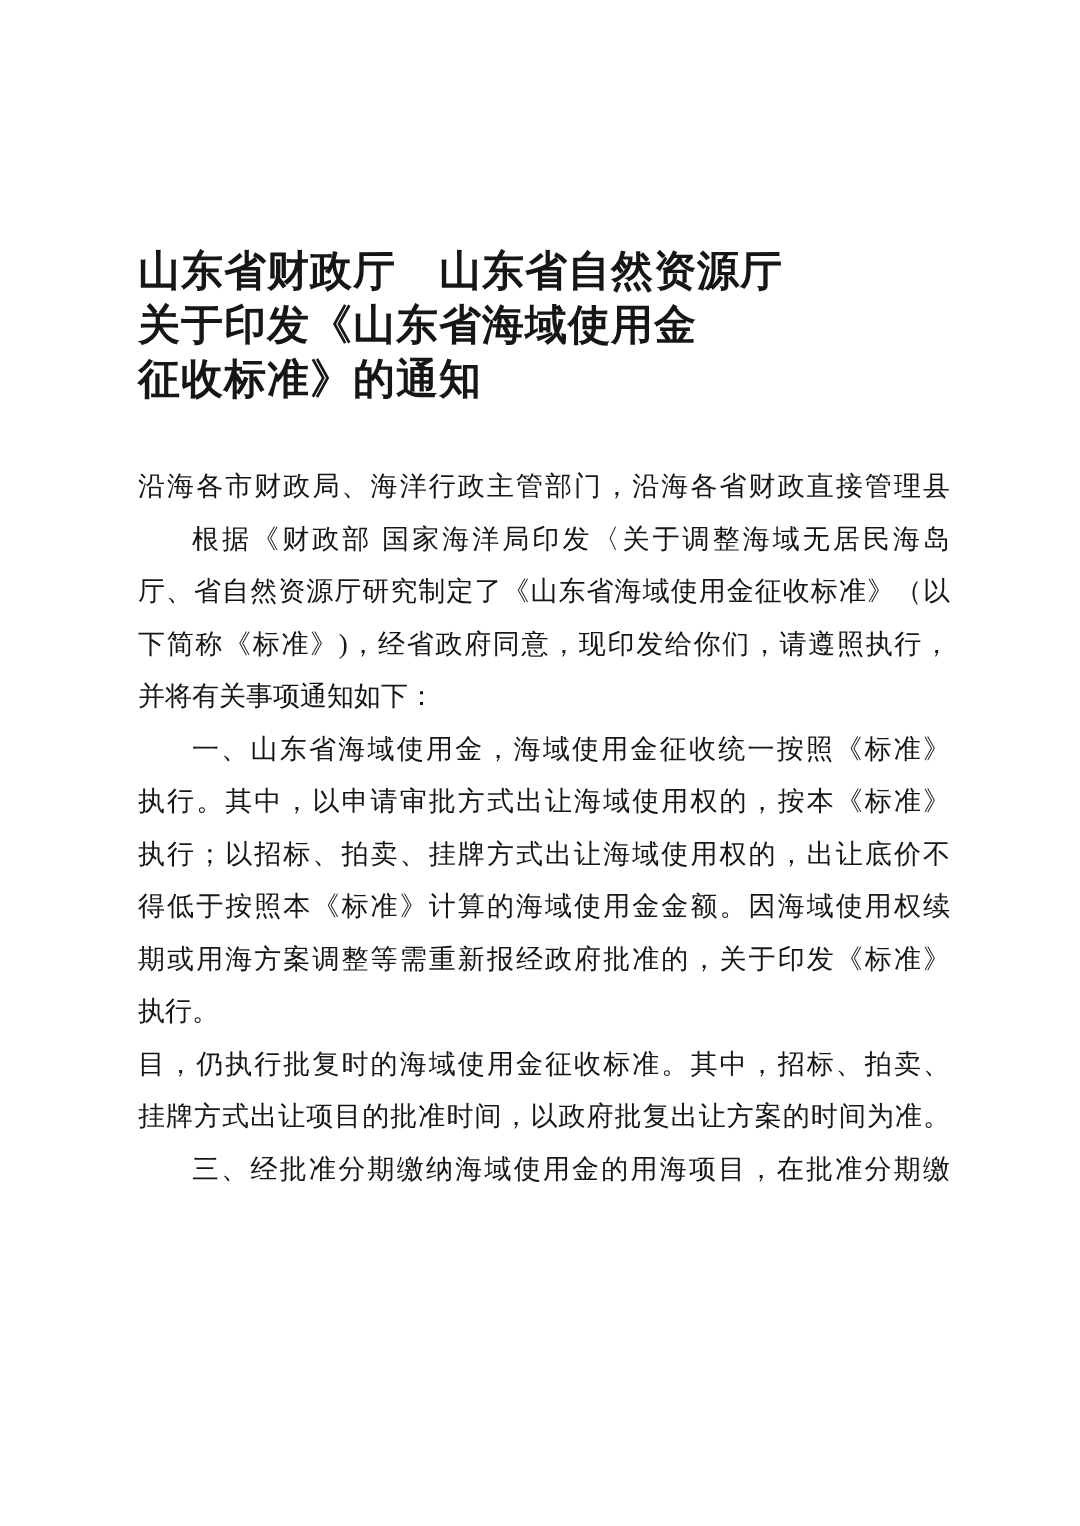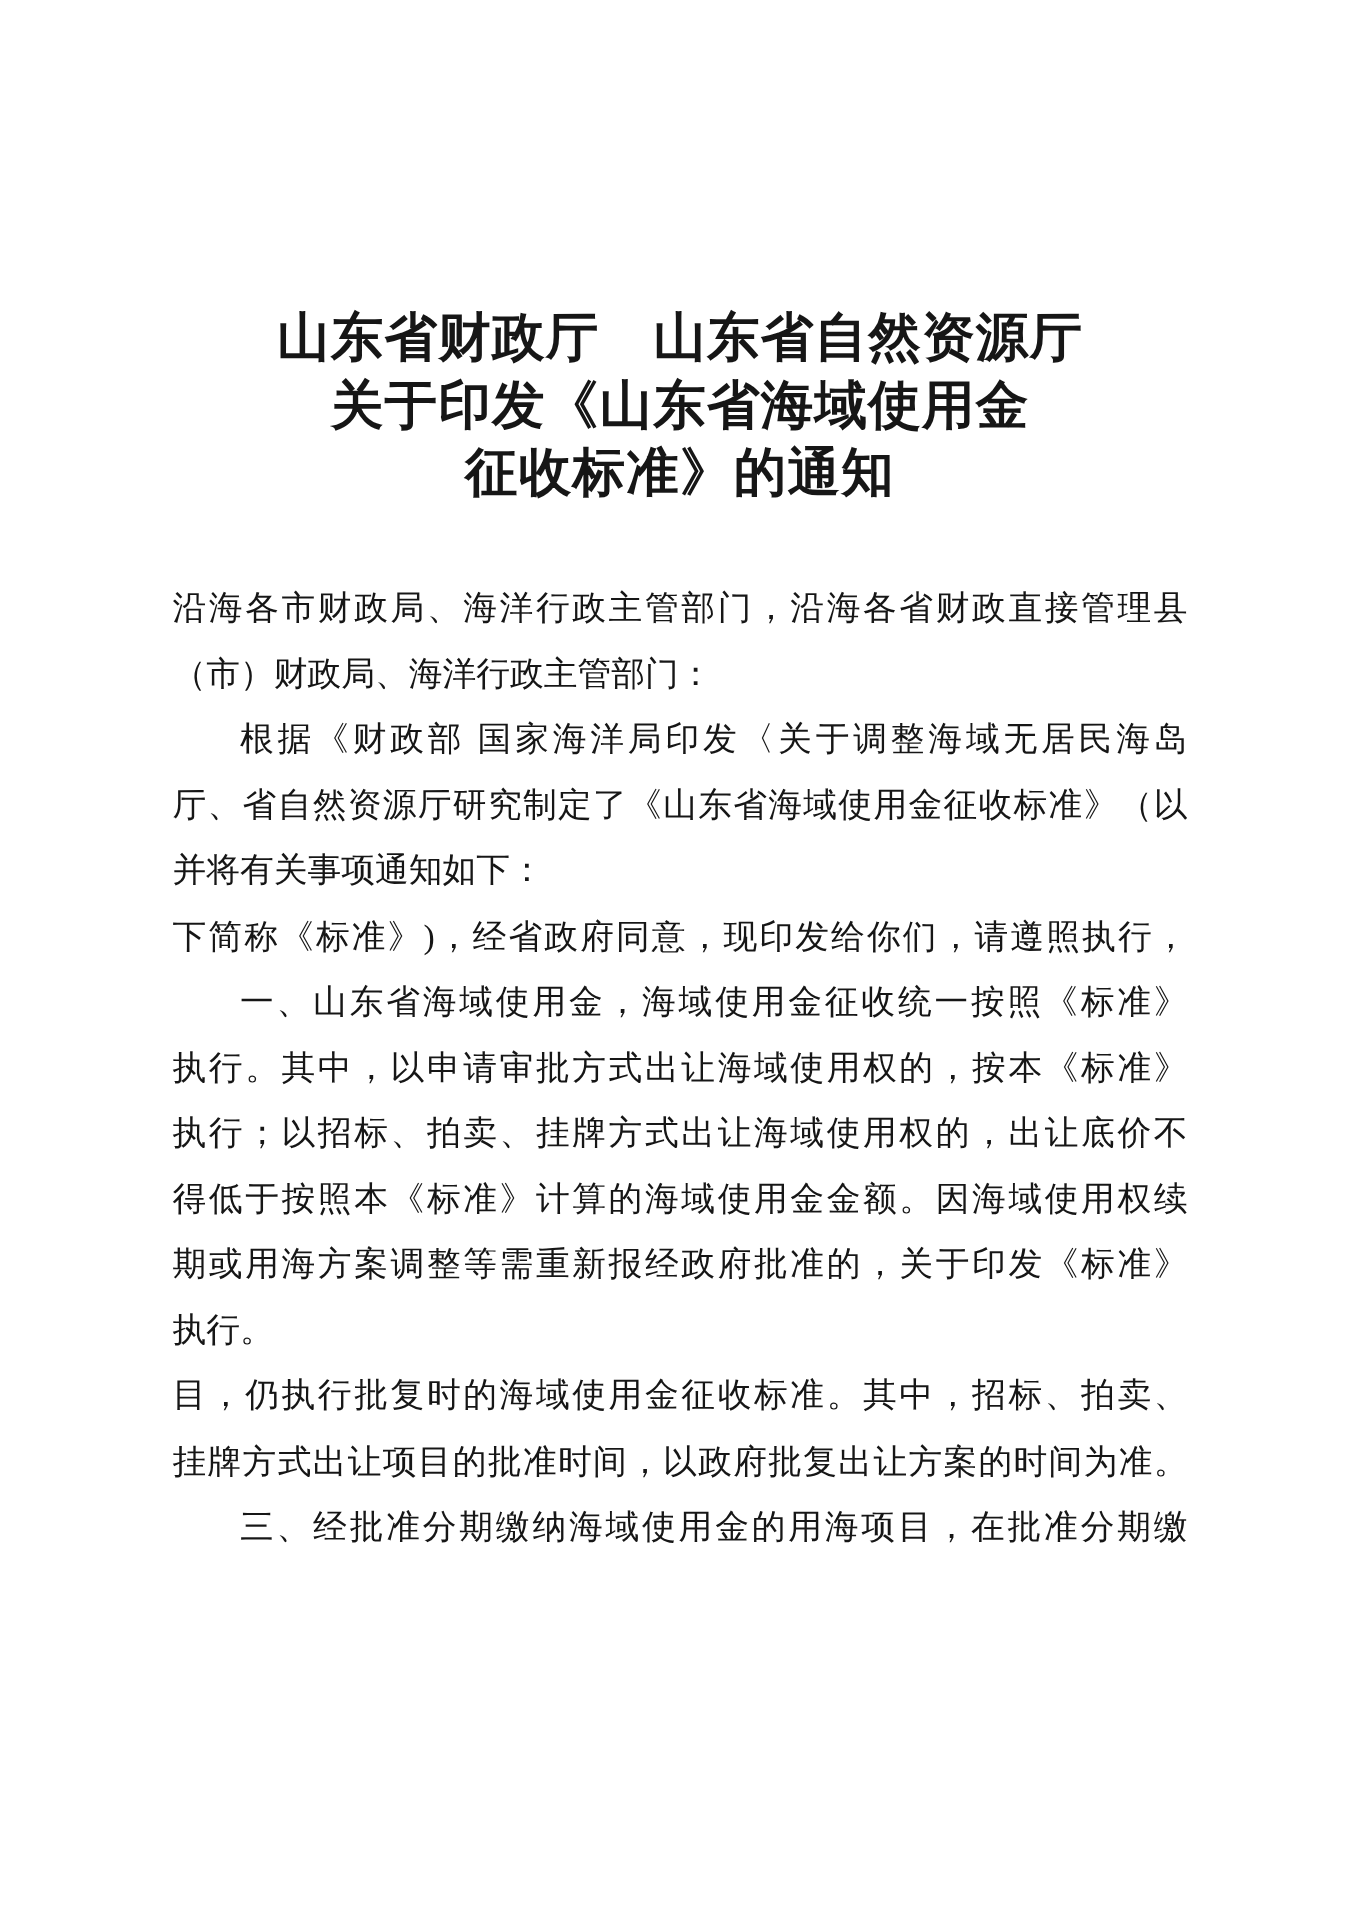--- a/index.html
+++ b/index.html
@@ -14,21 +14,20 @@
     background: #ffffff;
     color: #161616;
     font-family: "Liberation Serif", "DejaVu Serif", serif;
     overflow: hidden;
     box-sizing: border-box;
     padding-top: 244px;
   }
   .doc-title {
     width: 812px;
     margin: 0 130px 0 138px;
-    text-align: center;
     font-weight: bold;
     font-size: 42px;
     line-height: 54px;
     letter-spacing: 1px;
   }
   .doc-body {
     width: 812px;
     margin: 54px 130px 0 138px;
     font-size: 27px;
   }
@@ -52,25 +51,24 @@
 <div class="page">
 
   <div class="doc-title">
     <div class="title-line">山东省财政厅　山东省自然资源厅</div>
     <div class="title-line">关于印发《山东省海域使用金</div>
     <div class="title-line">征收标准》的通知</div>
   </div>
 
   <div class="doc-body">
     <div class="line j">沿海各市财政局、海洋行政主管部门，沿海各省财政直接管理县</div>
-    <div class="line">（市）财政局、海洋行政主管部门：</div>
     <div class="line j indent">根据《财政部 国家海洋局印发〈关于调整海域无居民海岛</div>
     <div class="line j">厅、省自然资源厅研究制定了《山东省海域使用金征收标准》（以</div>
+    <div class="line j">下简称《标准》)，经省政府同意，现印发给你们，请遵照执行，</div>
     <div class="line">并将有关事项通知如下：</div>
-    <div class="line j">下简称《标准》)，经省政府同意，现印发给你们，请遵照执行，</div>
     <div class="line j indent">一、山东省海域使用金，海域使用金征收统一按照《标准》</div>
     <div class="line j">执行。其中，以申请审批方式出让海域使用权的，按本《标准》</div>
     <div class="line j">执行；以招标、拍卖、挂牌方式出让海域使用权的，出让底价不</div>
     <div class="line j">得低于按照本《标准》计算的海域使用金金额。因海域使用权续</div>
     <div class="line j">期或用海方案调整等需重新报经政府批准的，关于印发《标准》</div>
     <div class="line">执行。</div>
     <div class="line j">目，仍执行批复时的海域使用金征收标准。其中，招标、拍卖、</div>
     <div class="line j">挂牌方式出让项目的批准时间，以政府批复出让方案的时间为准。</div>
     <div class="line j indent">三、经批准分期缴纳海域使用金的用海项目，在批准分期缴</div>
   </div>

